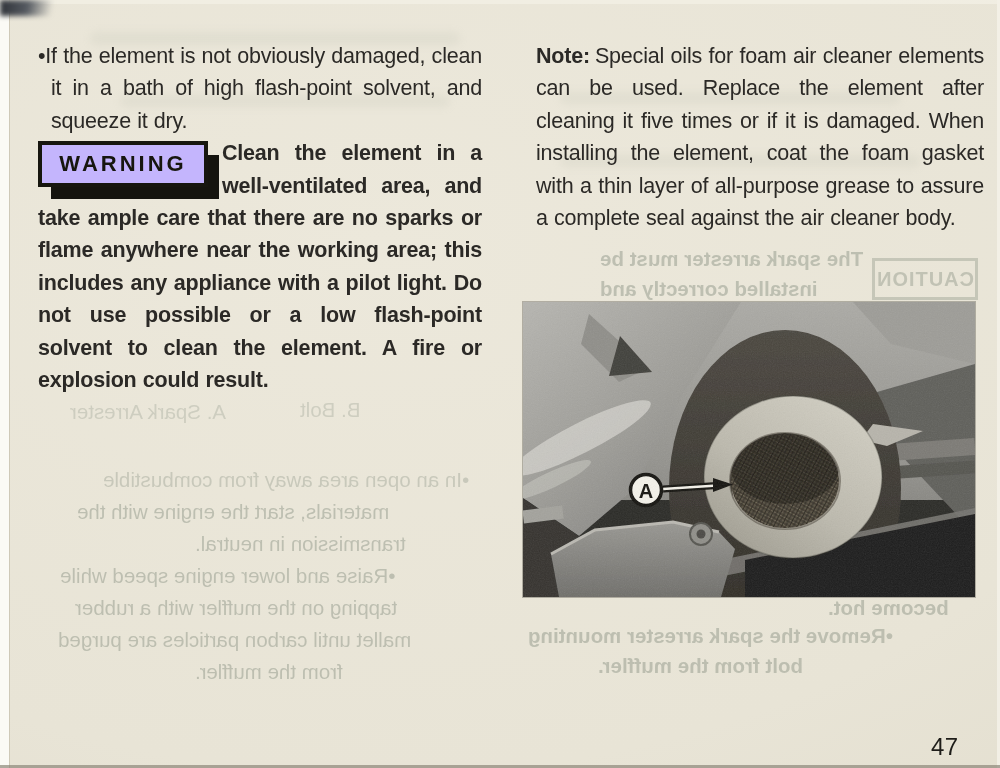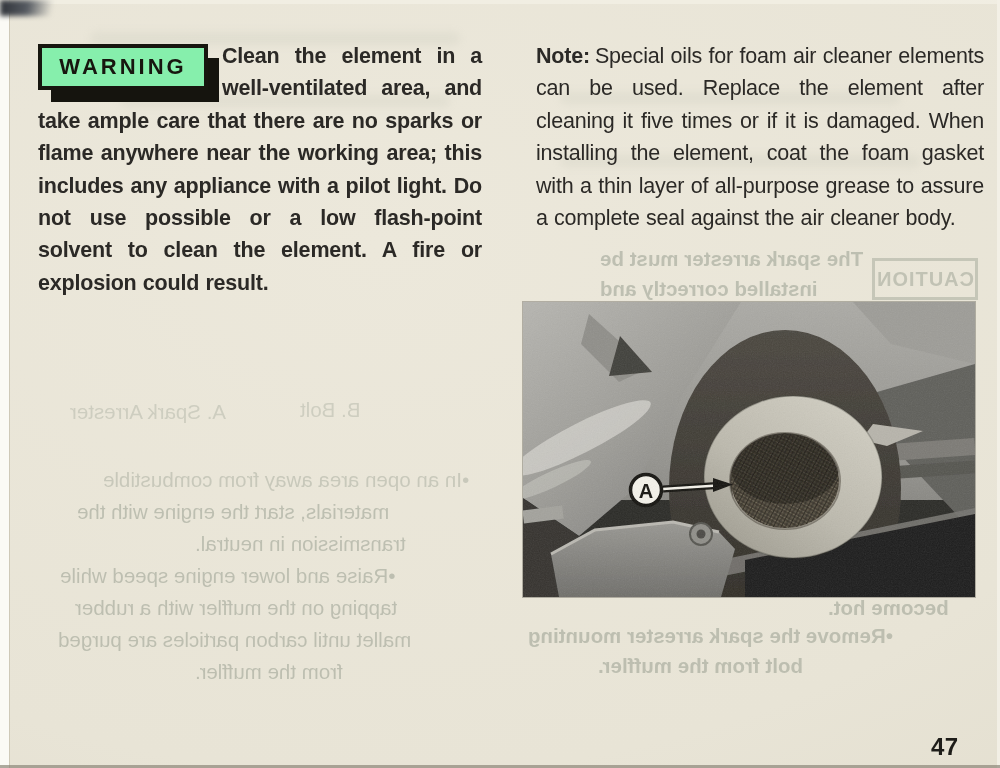--- a/index.html
+++ b/index.html
@@ -18,39 +18,39 @@
     filter:blur(2.5px);}
   
   .col{position:absolute;color:#2b2926;}
   .col-left{left:38px;top:40px;width:444px;}
   .col-right{left:536px;top:40px;width:448px;}
   .col p{margin:0;font-size:21.5px;line-height:32.4px;text-align:justify;
     letter-spacing:-0.2px;word-spacing:.5px;}
   .bullet-para{text-indent:-13px;padding-left:13px;}
   .warning-para{font-weight:bold;}
   .warning-box{float:left;width:162px;height:38px;margin:4px 14px 12px 0;
-    border:4px solid #17160f;background:#86efac;
+    border:4px solid #17160f;background:#c4b5fd;
     box-shadow:12px 13px 0 -1px #15140e;
     display:flex;align-items:center;justify-content:center;
     font-size:22px;font-weight:bold;letter-spacing:3px;color:#17160f;}
   .note-label{font-weight:bold;margin-right:5px;}
   
   .bleed{position:absolute;transform:scaleX(-1);white-space:nowrap;
     font-size:20.5px;line-height:24px;color:#9aa092;opacity:.55;
     filter:blur(.55px);letter-spacing:0;}
   .bleed.bold{font-weight:bold;}
   .bleed-box{position:absolute;left:872px;top:258px;width:100px;height:36px;
     border:3px solid #a3a899;opacity:.5;filter:blur(.6px);
     display:flex;align-items:center;justify-content:center;
     transform:scaleX(-1);font-size:20px;font-weight:bold;color:#9aa092;letter-spacing:1px;}
   .smudge{position:absolute;background:#a9ae9f;opacity:.14;filter:blur(4px);border-radius:6px;}
   
   .photo{position:absolute;left:523px;top:302px;width:452px;height:295px;
     outline:1px solid rgba(70,66,56,.35);}
-  .pagenum{position:absolute;left:931px;top:733px;font-size:24px;font-weight:bold;
+  .pagenum{position:absolute;left:931px;top:733px;font-size:24px;font-weight:normal;
     color:#1e1d19;letter-spacing:.5px;}
 </style>
 </head>
 <body>
 
 <div class="stage">
   <div class="paper"></div>
 
   <div class="smudge" style="left:90px;top:32px;width:370px;height:13px;"></div>
   <div class="smudge" style="left:120px;top:95px;width:330px;height:12px;"></div>
@@ -70,20 +70,21 @@
   <div class="bleed bold" style="left:600px;top:247px;">The spark arrester must be</div>
   <div class="bleed bold" style="left:600px;top:277px;">installed correctly and</div>
   <div class="bleed-box">
     <span>CAUTION</span>
   </div>
   <div class="bleed bold" style="left:828px;top:596px;">become hot.</div>
   <div class="bleed bold" style="left:528px;top:624px;">•Remove the spark arrester mounting</div>
   <div class="bleed bold" style="left:598px;top:654px;">bolt from the muffler.</div>
 
   <div class="col col-left">
+    <p class="bullet-para"><span>•</span><span>If the element is not obviously damaged, clean it in a bath of high flash-point solvent, and squeeze it dry.</span></p>
     <p class="warning-para">
       <span class="warning-box">
           <span>WARNING</span>
         </span><span>Clean the element in a well-ventilated area, and take ample care that there are no sparks or flame anywhere near the working area; this includes any appliance with a pilot light. Do not use possible or a low flash-point solvent to clean the element. A fire or explosion could result.</span>
     </p>
   </div>
 
   <div class="col col-right">
     <p><span class="note-label">Note:</span><span>Special oils for foam air cleaner elements can be used. Replace the element after cleaning it five times or if it is damaged. When installing the element, coat the foam gasket with a thin layer of all-purpose grease to assure a complete seal against the air cleaner body.</span></p>
   </div>

